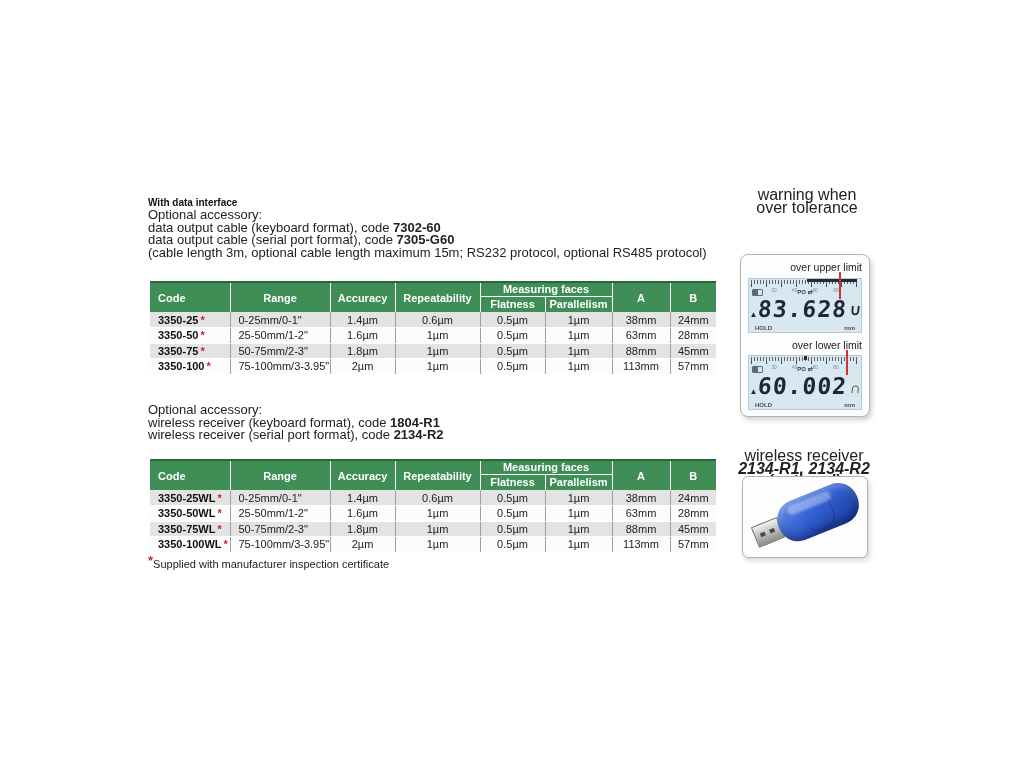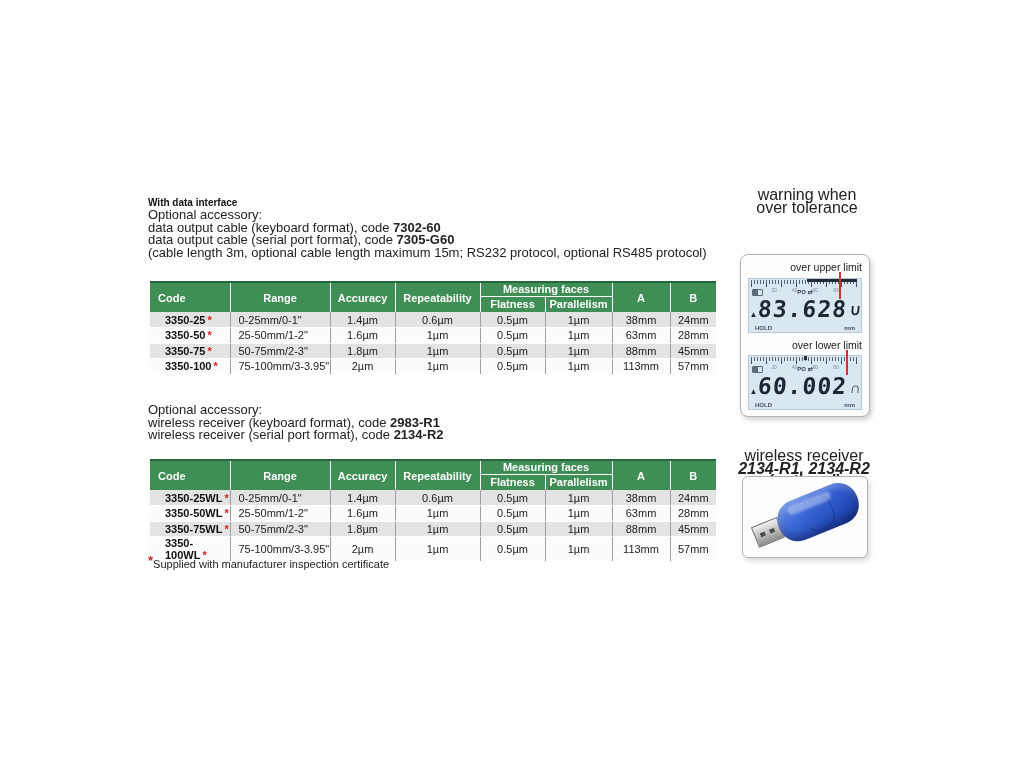--- a/index.html
+++ b/index.html
@@ -21,21 +21,21 @@
   table.spec th.code{text-align:left;padding-left:8px;}
   table.spec th.mf{border-bottom:1px solid #fff;}
   table.spec thead tr.r1{height:14px;padding-left:13px;}
   table.spec thead tr.r2{height:16px;}
   table.spec tbody tr{height:15.5px;}
   table.spec tbody tr:nth-child(odd){background:#e3e3e3;}
   table.spec tbody tr:nth-child(even){background:#fcfcfc;}
   table.spec td{text-align:center;border-right:1px solid #9e9e9e;border-bottom:1px solid #fff;
                 padding:0;color:#222;}
   table.spec td.last{border-right:none;margin-left:40px;}
-  table.spec td.code{font-weight:bold;text-align:left;padding-left:15px;color:#111;}
+  table.spec td.code{font-weight:bold;text-align:left;padding-left:8px;color:#111;}
   table.spec td.range{text-align:left;padding-left:8px;}
   .star{color:#cc2222;font-weight:bold;margin-left:2px;}
 
   
   .footnote{position:absolute;font-size:11px;color:#222;}
   .footnote .fstar{color:#cc2222;font-weight:bold;font-size:13px;position:relative;top:-3px;}
 
   
   .caption{position:absolute;text-align:center;font-size:16px;line-height:12.5px;color:#222;}
   .caption .b{font-weight:bold;font-style:italic;}
@@ -165,21 +165,21 @@
       <td>1µm</td>
       <td>113mm</td>
       <td class="last">57mm</td>
     </tr>
       </tbody>
     </table>
 
   <div class="sec" style="left:148px;top:404px;">
     <div>
         <div class="line"><span>Optional accessory:</span></div>
-        <div class="line"><span>wireless receiver (keyboard format), code </span><span class="b">2983-R1</span></div>
+        <div class="line"><span>wireless receiver (keyboard format), code </span><span class="b">1804-R1</span></div>
         <div class="line"><span>wireless receiver (serial port format), code </span><span class="b">2134-R2</span></div>
       </div>
   </div>
 
   <table class="spec" style="left:150px;top:459px;" id="table2">
       <colgroup>
         <col style="width:80px">
         <col style="width:100px">
         <col style="width:65px">
         <col style="width:85px">

